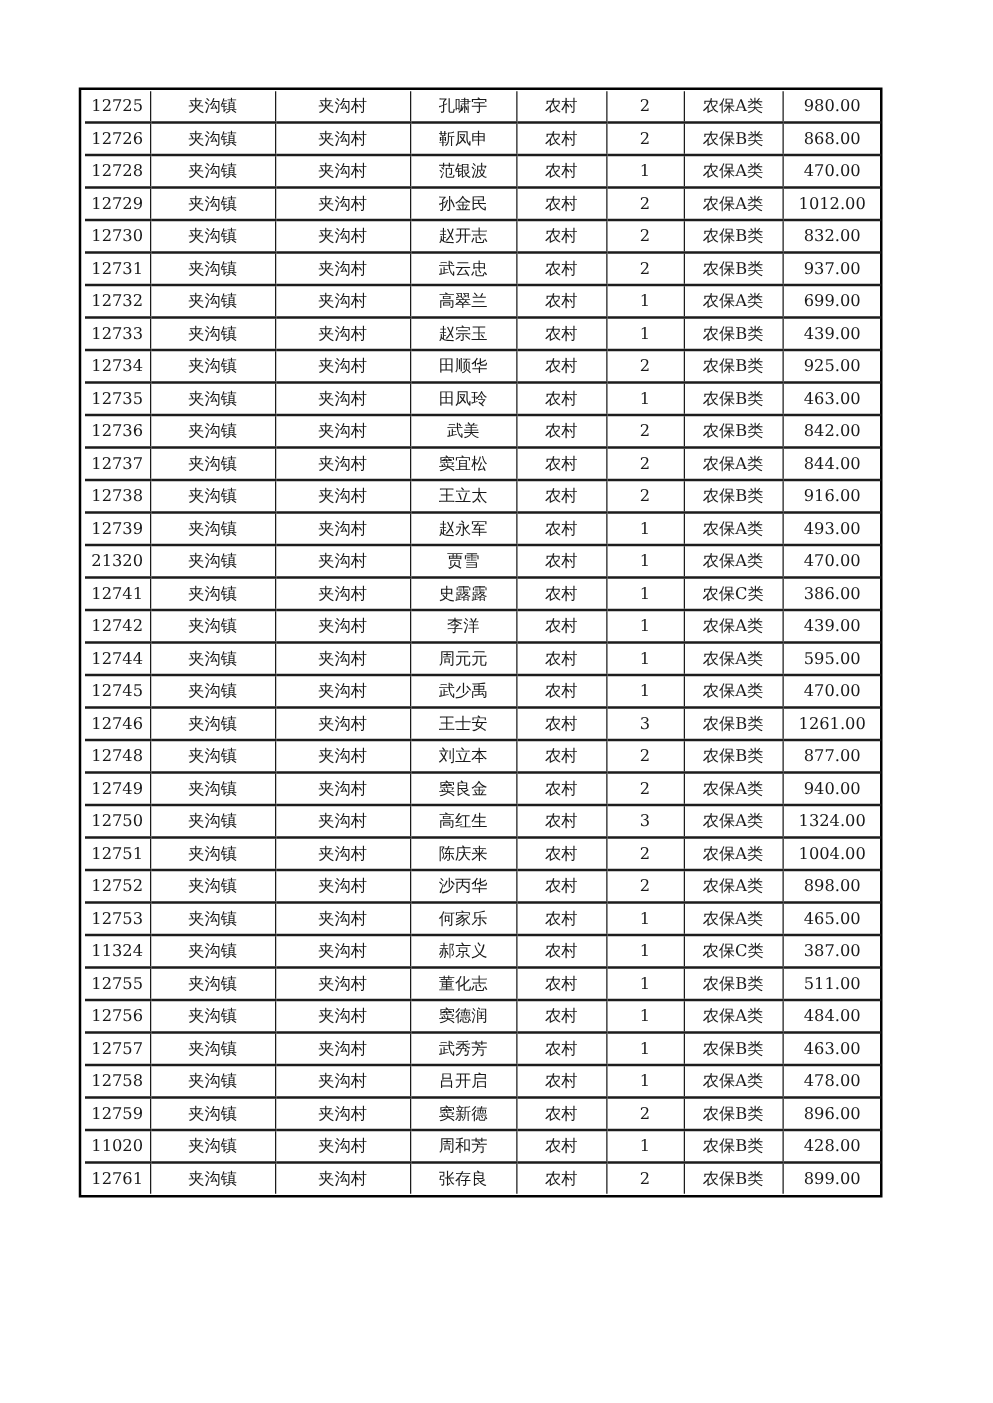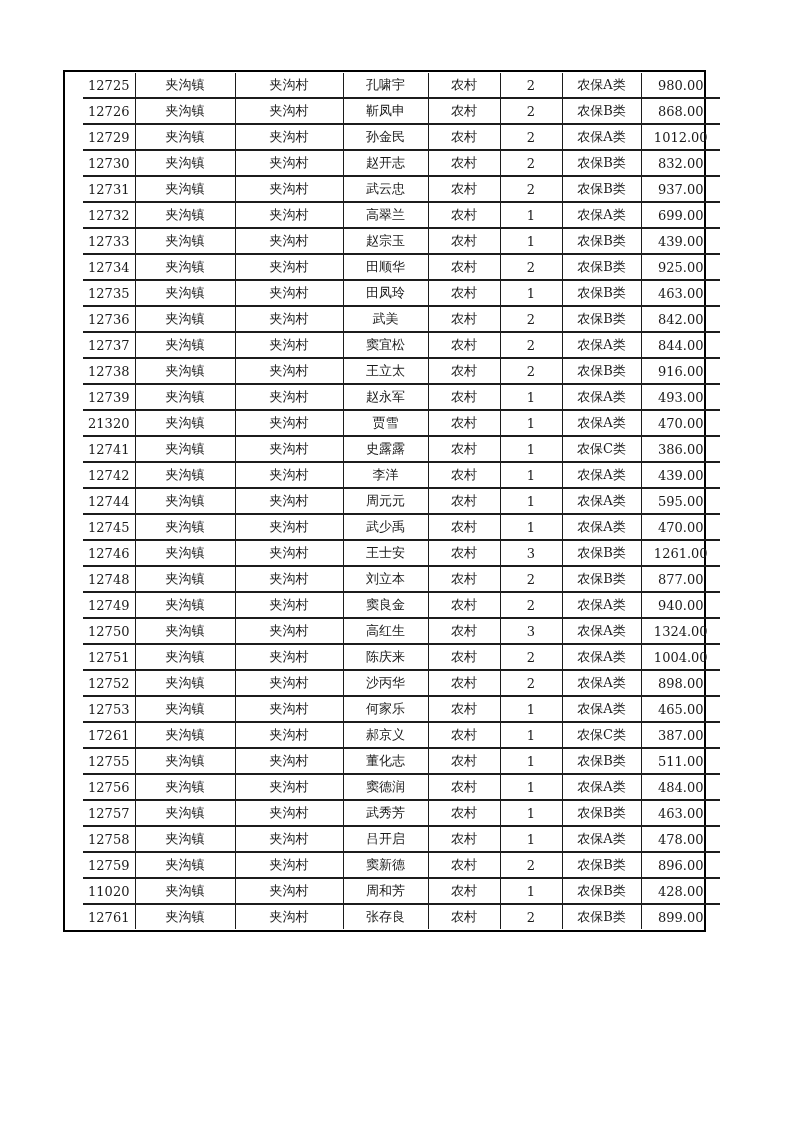--- a/index.html
+++ b/index.html
@@ -15,21 +15,21 @@
     font-family: "DejaVu Serif", "Liberation Serif", serif;
     overflow: hidden;
   }
   .table-wrap {
     position: absolute;
     left: 63px;
     top: 70px;
     width: 643px;
     box-sizing: border-box;
     border: 2px solid #000000;
-    padding: 1px 18px;
+    padding: 1px 3px;
     background: #ffffff;
   }
   table.grid {
     border-collapse: collapse;
     width: 100%;
     table-layout: fixed;
   }
   table.grid td {
     border-left: 1px solid #1c1c1c;
     border-bottom: 2px solid #1c1c1c;
@@ -85,20 +85,30 @@
             <td>12726</td>
             <td>夹沟镇</td>
             <td>夹沟村</td>
             <td>靳凤申</td>
             <td>农村</td>
             <td>2</td>
             <td>农保B类</td>
             <td>868.00</td>
           </tr>
           <tr>
+            <td>12728</td>
+            <td>夹沟镇</td>
+            <td>夹沟村</td>
+            <td>范银波</td>
+            <td>农村</td>
+            <td>1</td>
+            <td>农保A类</td>
+            <td>470.00</td>
+          </tr>
+          <tr>
             <td>12729</td>
             <td>夹沟镇</td>
             <td>夹沟村</td>
             <td>孙金民</td>
             <td>农村</td>
             <td>2</td>
             <td>农保A类</td>
             <td>1012.00</td>
           </tr>
           <tr>
@@ -315,21 +325,21 @@
             <td>12753</td>
             <td>夹沟镇</td>
             <td>夹沟村</td>
             <td>何家乐</td>
             <td>农村</td>
             <td>1</td>
             <td>农保A类</td>
             <td>465.00</td>
           </tr>
           <tr>
-            <td>17261</td>
+            <td>11324</td>
             <td>夹沟镇</td>
             <td>夹沟村</td>
             <td>郝京义</td>
             <td>农村</td>
             <td>1</td>
             <td>农保C类</td>
             <td>387.00</td>
           </tr>
           <tr>
             <td>12755</td>

